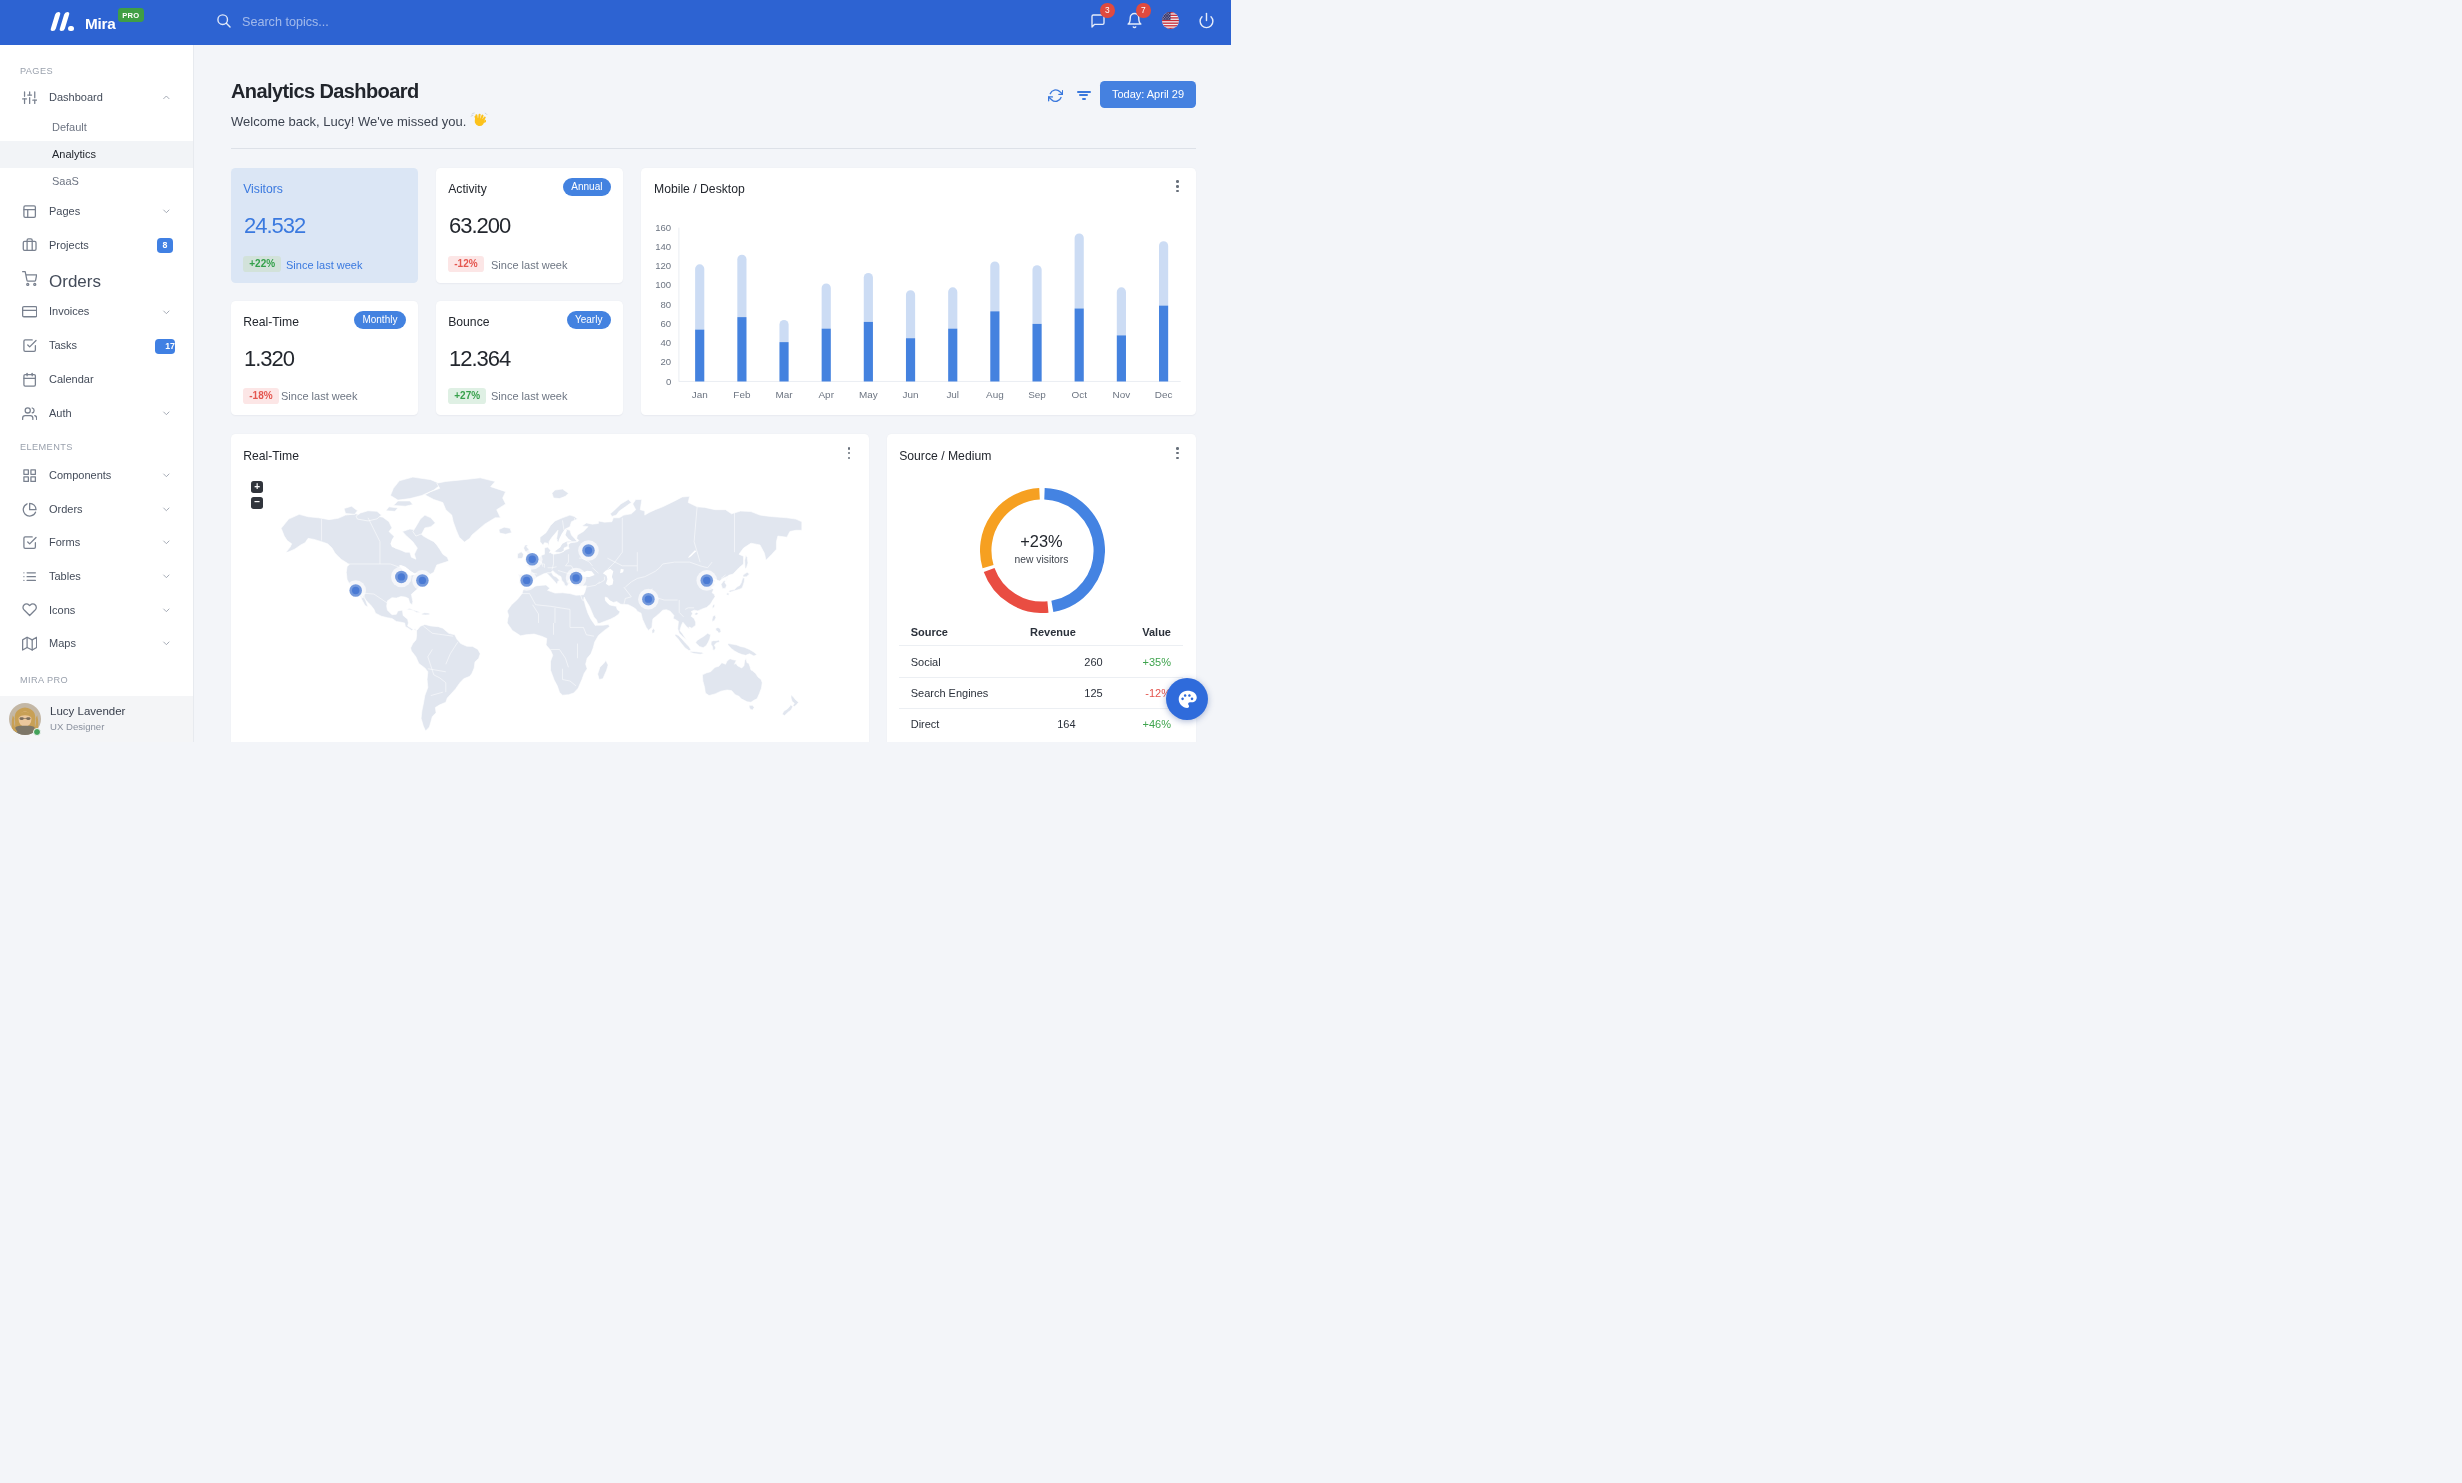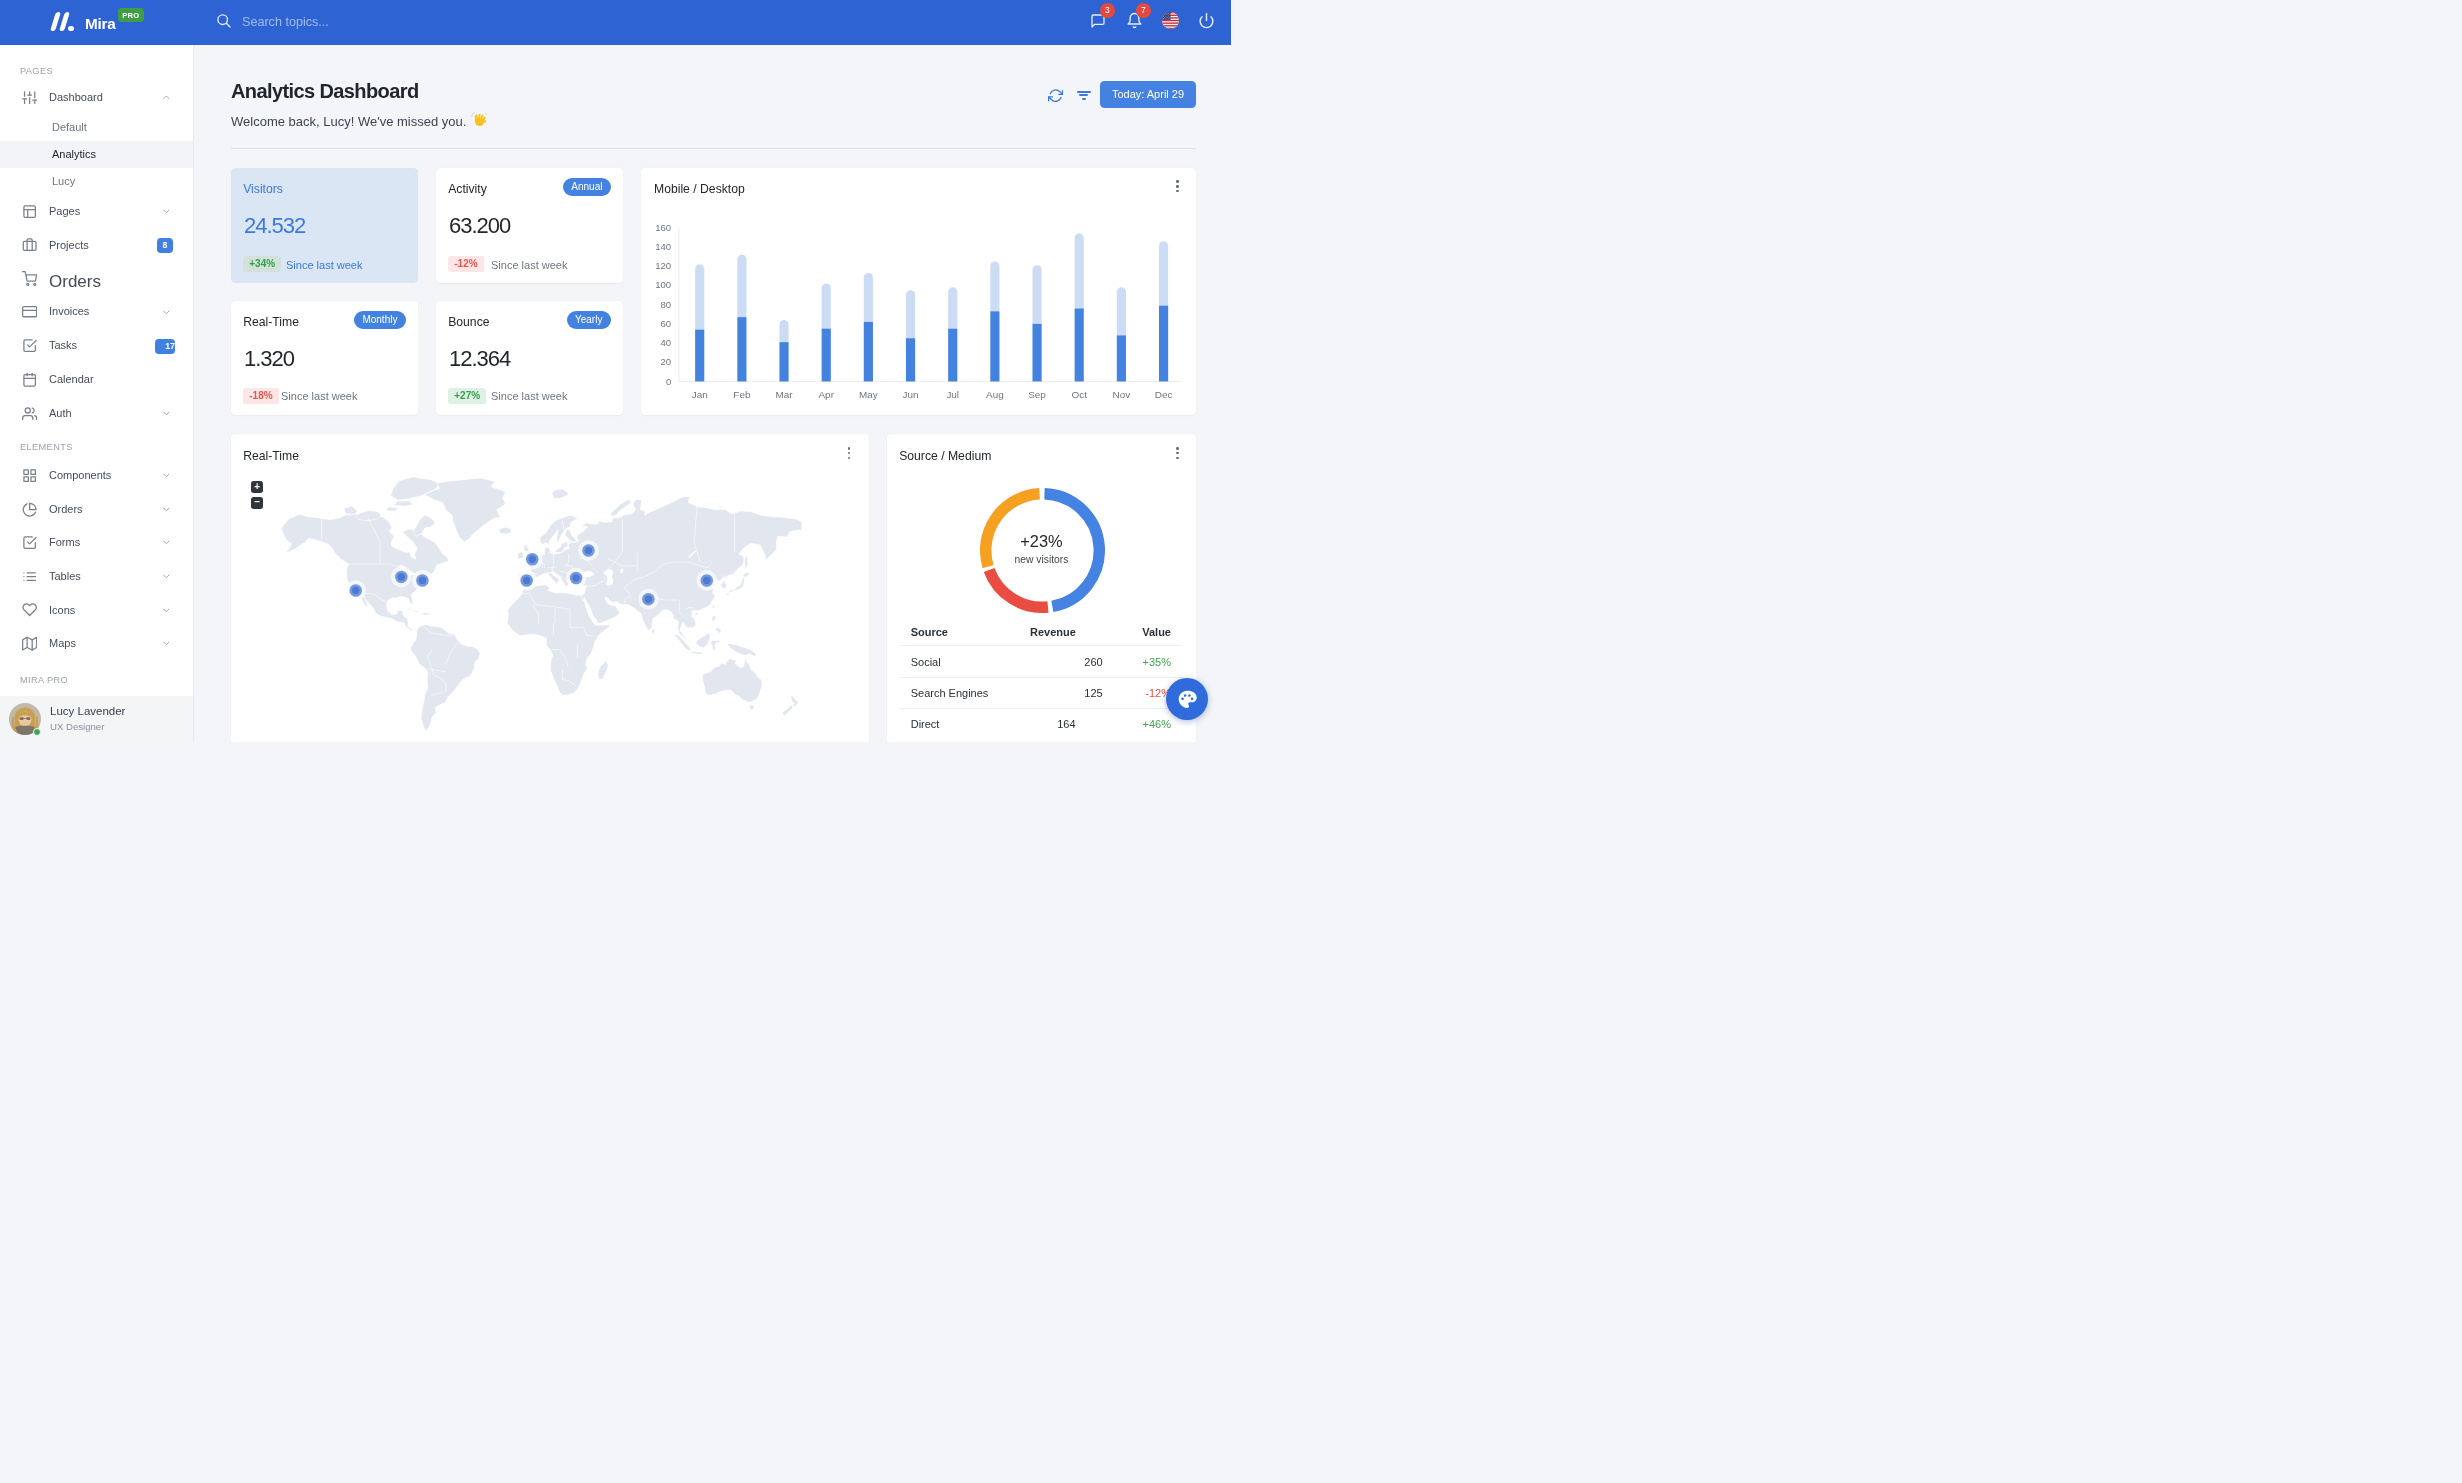--- a/index.html
+++ b/index.html
@@ -101,21 +101,21 @@
       <line x1="9" y1="8" x2="15" y2="8"></line>
       <line x1="17" y1="16" x2="23" y2="16"></line>
     </svg>
     <div style="position:absolute;left:49px;top:46px;font-size:11px;color:#444c5a">Dashboard</div>
     <svg style="position:absolute;left:161px;top:47px" width="10.7" height="10.7" viewBox="0 0 24 24" fill="none" stroke="#9aa1ad" stroke-width="2" stroke-linecap="round" stroke-linejoin="round">
       <polyline points="18 15 12 9 6 15"></polyline>
     </svg>
     <div style="position:absolute;left:52px;top:76px;font-size:11px;color:#6e7583">Default</div>
     <div style="position:absolute;left:0;top:96px;width:193px;height:27px;background:#f2f4f7"></div>
     <div style="position:absolute;left:52px;top:103px;font-size:11px;color:#23272e">Analytics</div>
-    <div style="position:absolute;left:52px;top:130px;font-size:11px;color:#6e7583">Lucy</div>
+    <div style="position:absolute;left:52px;top:130px;font-size:11px;color:#6e7583">SaaS</div>
     <svg style="position:absolute;left:22px;top:159px" width="15.3" height="15.3" viewBox="0 0 24 24" fill="none" stroke="#79818f" stroke-width="2" stroke-linecap="round" stroke-linejoin="round">
       <rect x="3" y="3" width="18" height="18" rx="2" ry="2"></rect>
       <line x1="3" y1="9" x2="21" y2="9"></line>
       <line x1="9" y1="21" x2="9" y2="9"></line>
     </svg>
     <div style="position:absolute;left:49px;top:160px;font-size:11px;color:#444c5a">Pages</div>
     <svg style="position:absolute;left:161px;top:161px" width="10.7" height="10.7" viewBox="0 0 24 24" fill="none" stroke="#9aa1ad" stroke-width="2" stroke-linecap="round" stroke-linejoin="round">
       <polyline points="6 9 12 15 18 9"></polyline>
     </svg>
     <svg style="position:absolute;left:22px;top:192px" width="15.3" height="15.3" viewBox="0 0 24 24" fill="none" stroke="#79818f" stroke-width="2" stroke-linecap="round" stroke-linejoin="round">
@@ -271,21 +271,21 @@
     <path d="M20.49 15a9 9 0 0 1-14.85 3.36L1 14"></path>
 </svg>
 <div style="position:absolute;left:1077px;top:91px;width:13.8px;height:2px;background:#3a78dd;border-radius:1.5px"></div>
 <div style="position:absolute;left:1079px;top:94px;width:9.2px;height:2px;background:#3a78dd;border-radius:1.5px"></div>
 <div style="position:absolute;left:1082px;top:98px;width:3.8px;height:2px;background:#3a78dd;border-radius:1.5px"></div>
 <div style="position:absolute;left:1100px;top:81px;width:96px;height:27px;background:#4581e0;border-radius:4.6px;color:#fff;font-size:11.5px;text-align:center;line-height:27px;font-size:11px">Today: April 29</div>
 
 <div class="card" style="left:231px;top:168px;width:187px;height:115px;background:#dbe6f5;box-shadow:none">
   <div class="ctitle" style="position:absolute;left:12.2px;top:13.8px;color:#3a79df">Visitors</div>
   <div class="statval" style="left:13px;top:45px;color:#3a79df">24.532</div>
-  <div class="pill" style="left:12.2px;top:88px;background:#d2e2da;color:#33a04a">+34%</div>
+  <div class="pill" style="left:12.2px;top:88px;background:#d2e2da;color:#33a04a">+22%</div>
   <div class="slw" style="left:55px;top:91px;color:#3a79df">Since last week</div>
 </div>
 <div class="card" style="left:436px;top:168px;width:187px;height:115px">
   <div class="ctitle" style="position:absolute;left:12.2px;top:13.8px">Activity</div>
   <div class="bluepill" style="right:12.2px;top:10px">Annual</div>
   <div class="statval" style="left:13px;top:45px">63.200</div>
   <div class="pill" style="left:12.2px;top:88px;background:#fce6e6;color:#e4564f">-12%</div>
   <div class="slw" style="left:55px;top:91px">Since last week</div>
 </div>
 <div class="card" style="left:231px;top:301px;width:187px;height:114px">

